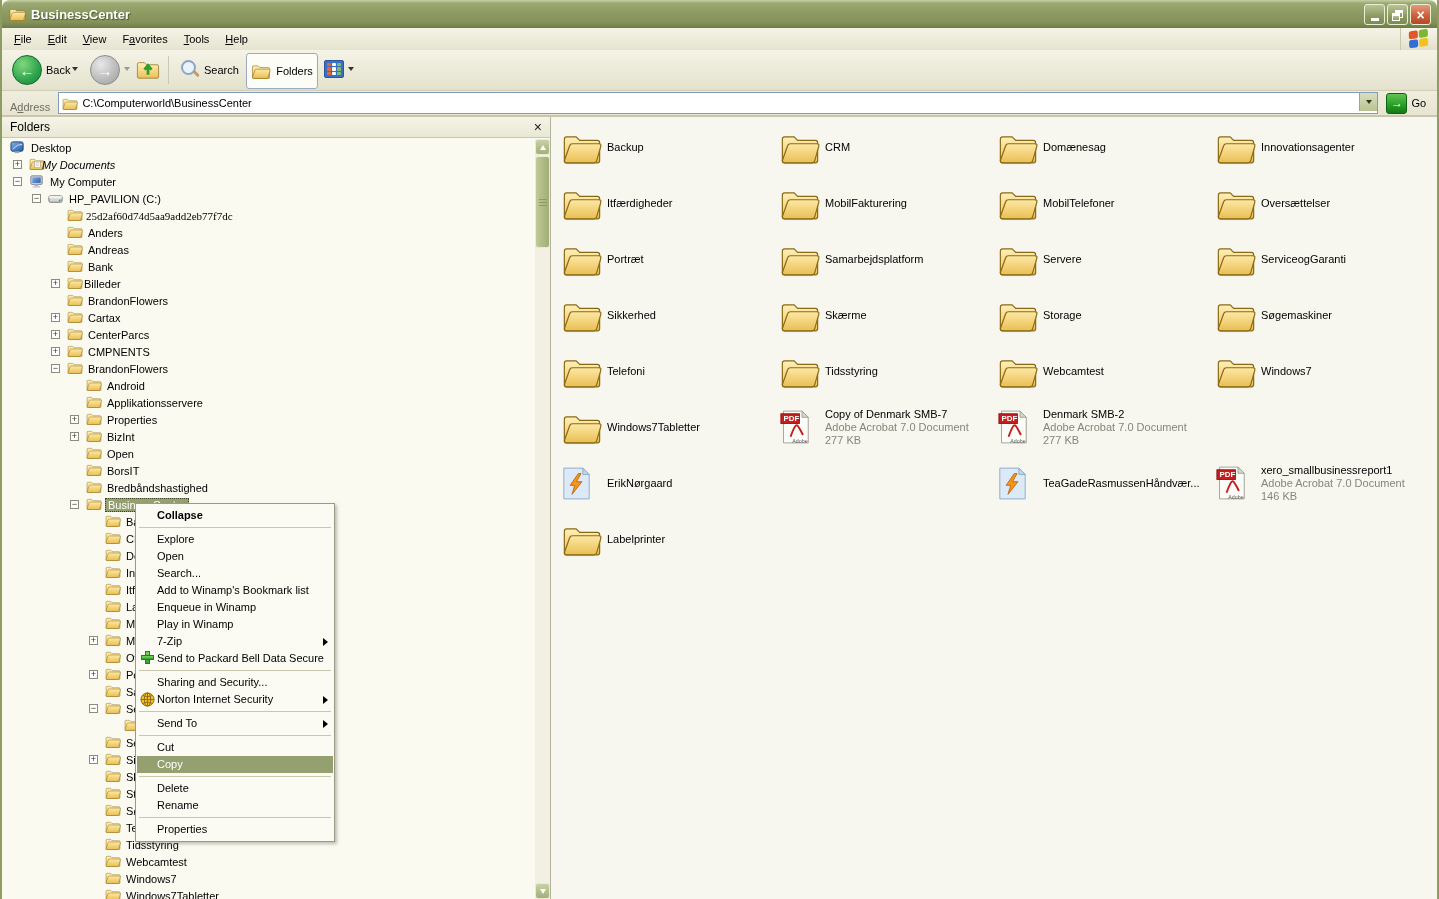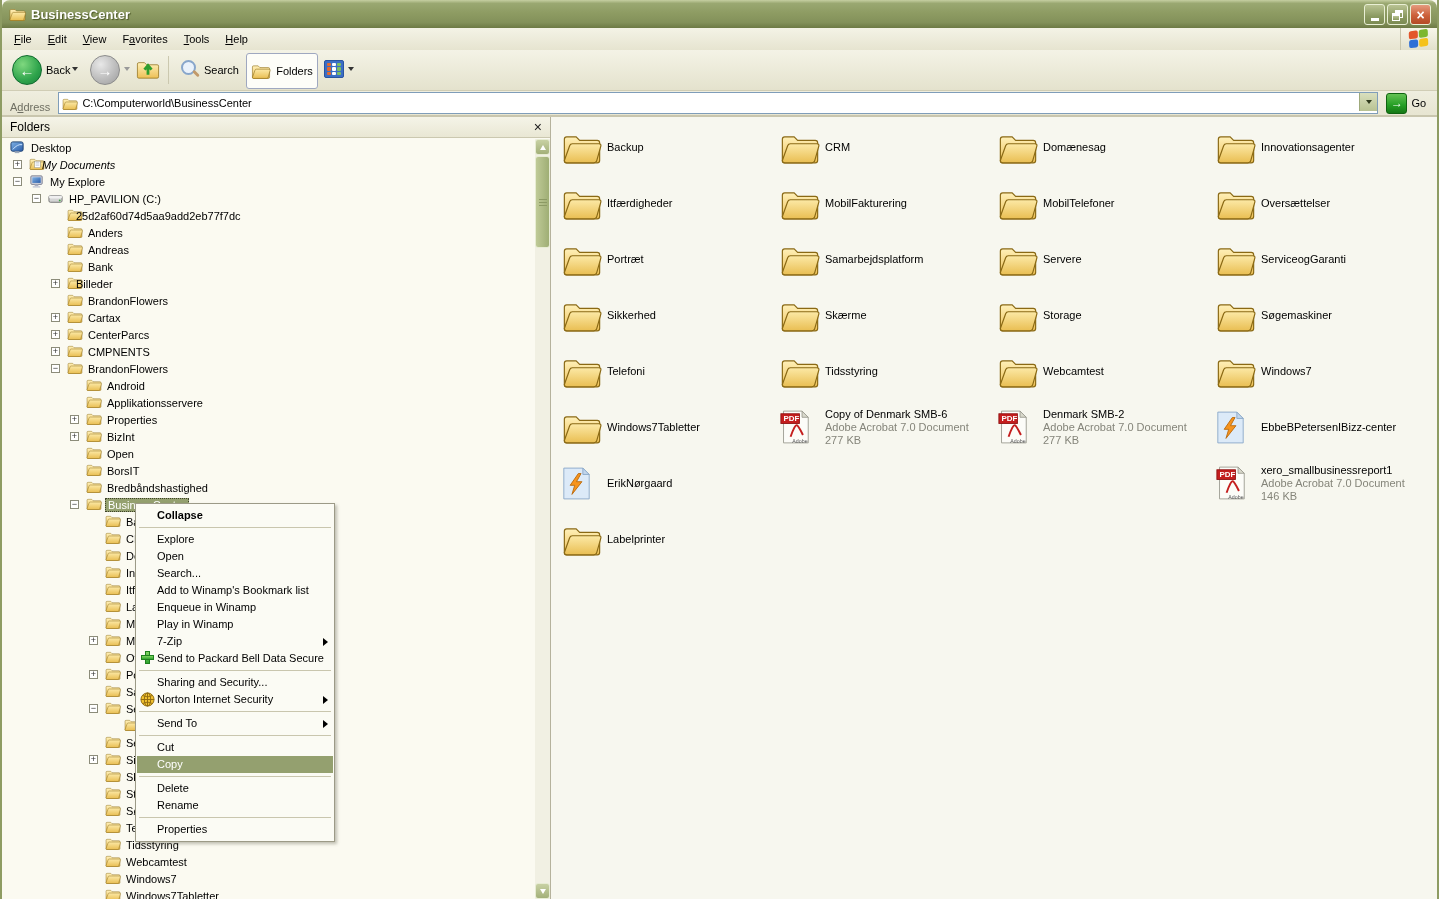--- a/index.html
+++ b/index.html
@@ -256,40 +256,40 @@
   </div>
 
   <div class="tree-row" style="top: 34px; left: 0px;">
     <span class="exp-box" style="left: 11px; top: 4px;">−</span>
     <span class="tree-icon" style="left: 27px; top: 1px;"><svg width="15" height="15" viewBox="0 0 16 16">
               <rect x="2" y="2" width="12" height="9" rx="1" fill="#D9DCE8" stroke="#707488"></rect>
               <rect x="3.5" y="3.5" width="9" height="6" fill="url(#gScreen)"></rect>
               <rect x="6" y="11" width="4" height="2" fill="#A9ADC0"></rect>
               <rect x="4" y="13" width="8" height="1.5" fill="#C2C6D6"></rect>
             </svg></span>
-    <span class="tree-label" style="left: 46px;">My Explore</span>
+    <span class="tree-label" style="left: 46px;">My Computer</span>
   </div>
 
   <div class="tree-row" style="top: 51px; left: 0px;">
     <span class="exp-box" style="left: 30px; top: 4px;">−</span>
     <span class="tree-icon" style="left: 46px; top: 1px;"><svg width="15" height="15" viewBox="0 0 16 16">
               <rect x="1" y="5" width="14" height="7" rx="1.5" fill="#D4D4D4" stroke="#6F6F6F"></rect>
               <rect x="1" y="5" width="14" height="3" rx="1.5" fill="#EFEFEF"></rect>
               <circle cx="12.5" cy="10" r="1" fill="#3FA53F"></circle>
             </svg></span>
     <span class="tree-label" style="left: 65px;">HP_PAVILION (C:)</span>
   </div>
 
   <div class="tree-row" style="top: 68px; left: 0px;">
 
     <span class="tree-icon" style="left: 65px; top: 1px;"><svg width="16" height="13" viewBox="0 0 34 28">
               <path d="M2 25 V7 q0-2 2-2 h8 l3 3 h15 q2 0 2 2 v15 q0 2 -2 2 H4 q-2 0 -2-2z" fill="url(#gFold)" stroke="#8A6914"></path>
               <path d="M2 25 L6.5 12.5 q.6-1.7 2.3-1.7 h22.5 q2.2 0 1.7 2 L29.6 25 q-.5 2-2.6 2 H4 q-2 0-2-2z" fill="url(#gFoldFront)" stroke="#8A6914"></path>
             </svg></span>
-    <span class="tree-label" style="left: 72px;">25d2af60d74d5aa9add2eb77f7dc</span>
+    <span class="tree-label" style="left: 82px; font-family: Liberation Serif, serif;">25d2af60d74d5aa9add2eb77f7dc</span>
   </div>
 
   <div class="tree-row" style="top: 85px; left: 0px;">
 
     <span class="tree-icon" style="left: 65px; top: 1px;"><svg width="16" height="13" viewBox="0 0 34 28">
               <path d="M2 25 V7 q0-2 2-2 h8 l3 3 h15 q2 0 2 2 v15 q0 2 -2 2 H4 q-2 0 -2-2z" fill="url(#gFold)" stroke="#8A6914"></path>
               <path d="M2 25 L6.5 12.5 q.6-1.7 2.3-1.7 h22.5 q2.2 0 1.7 2 L29.6 25 q-.5 2-2.6 2 H4 q-2 0-2-2z" fill="url(#gFoldFront)" stroke="#8A6914"></path>
             </svg></span>
     <span class="tree-label" style="left: 84px;">Anders</span>
   </div>
@@ -311,21 +311,21 @@
             </svg></span>
     <span class="tree-label" style="left: 84px;">Bank</span>
   </div>
 
   <div class="tree-row" style="top: 136px; left: 0px;">
     <span class="exp-box" style="left: 49px; top: 4px;">+</span>
     <span class="tree-icon" style="left: 65px; top: 1px;"><svg width="16" height="13" viewBox="0 0 34 28">
               <path d="M2 25 V7 q0-2 2-2 h8 l3 3 h15 q2 0 2 2 v15 q0 2 -2 2 H4 q-2 0 -2-2z" fill="url(#gFold)" stroke="#8A6914"></path>
               <path d="M2 25 L6.5 12.5 q.6-1.7 2.3-1.7 h22.5 q2.2 0 1.7 2 L29.6 25 q-.5 2-2.6 2 H4 q-2 0-2-2z" fill="url(#gFoldFront)" stroke="#8A6914"></path>
             </svg></span>
-    <span class="tree-label" style="left: 72px;">Billeder</span>
+    <span class="tree-label" style="left: 80px;">Billeder</span>
   </div>
 
   <div class="tree-row" style="top: 153px; left: 0px;">
 
     <span class="tree-icon" style="left: 65px; top: 1px;"><svg width="16" height="13" viewBox="0 0 34 28">
               <path d="M2 25 V7 q0-2 2-2 h8 l3 3 h15 q2 0 2 2 v15 q0 2 -2 2 H4 q-2 0 -2-2z" fill="url(#gFold)" stroke="#8A6914"></path>
               <path d="M2 25 L6.5 12.5 q.6-1.7 2.3-1.7 h22.5 q2.2 0 1.7 2 L29.6 25 q-.5 2-2.6 2 H4 q-2 0-2-2z" fill="url(#gFoldFront)" stroke="#8A6914"></path>
             </svg></span>
     <span class="tree-label" style="left: 84px;">BrandonFlowers</span>
   </div>
@@ -937,21 +937,21 @@
           <svg width="30" height="36" viewBox="0 0 34 40">
             <path d="M4 2 h21 l7 7 v29 H4z" fill="#FCFCF8" stroke="#9A9A8E"></path>
             <path d="M25 2 l7 7 h-7z" fill="#D9D9CC" stroke="#9A9A8E"></path>
             <rect x="1" y="5" width="21" height="11" fill="#C41E1E" stroke="#8E1212"></rect>
             <text x="4" y="13.5" font-size="9" font-weight="bold" fill="#fff" font-family="Liberation Sans,sans-serif">PDF</text>
             <path d="M12 31 q5-14 7-13 q2 1 7 11" stroke="#C41E1E" stroke-width="2.2" fill="none"></path>
             <text x="14" y="38" font-size="6" fill="#555" font-family="Liberation Sans,sans-serif">Adobe</text>
           </svg>
         </span>
     <span class="tile-text">
-      <div class="tile-name">Copy of Denmark SMB-6</div>
+      <div class="tile-name">Copy of Denmark SMB-7</div>
       <div class="tile-meta">Adobe Acrobat 7.0 Document</div>
       <div class="tile-meta">277 KB</div>
     </span>
   </div>
 
   <div class="tile" style="left: 446px; top: 288px;">
     <span class="tile-icon">
           <svg width="30" height="36" viewBox="0 0 34 40">
             <path d="M4 2 h21 l7 7 v29 H4z" fill="#FCFCF8" stroke="#9A9A8E"></path>
             <path d="M25 2 l7 7 h-7z" fill="#D9D9CC" stroke="#9A9A8E"></path>
@@ -961,49 +961,49 @@
             <text x="14" y="38" font-size="6" fill="#555" font-family="Liberation Sans,sans-serif">Adobe</text>
           </svg>
         </span>
     <span class="tile-text">
       <div class="tile-name">Denmark SMB-2</div>
       <div class="tile-meta">Adobe Acrobat 7.0 Document</div>
       <div class="tile-meta">277 KB</div>
     </span>
   </div>
 
-  <div class="tile" style="left: 664px; top: 288px;">
+
+  <div class="tile" style="left: 10px; top: 344px;">
     <span class="tile-icon">
           <svg width="29" height="35" viewBox="0 0 32 38">
             <path d="M2 2 h21 l7 7 v27 H2z" fill="#DCEAF8" stroke="#8AA8C8"></path>
             <path d="M23 2 l7 7 h-7z" fill="#C2D6EC" stroke="#8AA8C8"></path>
             <polygon points="18,8 9,21 14,21 11,31 22,17 16,17 21,8" fill="#F7941D" stroke="#B96A0E"></polygon>
           </svg>
         </span>
     <span class="tile-text">
-      <div class="tile-name">EbbeBPetersenIBizz-center</div>
-
-    </span>
-  </div>
-
-  <div class="tile" style="left: 10px; top: 344px;">
+      <div class="tile-name">ErikNørgaard</div>
+
+    </span>
+  </div>
+
+
+  <div class="tile" style="left: 446px; top: 344px;">
     <span class="tile-icon">
           <svg width="29" height="35" viewBox="0 0 32 38">
             <path d="M2 2 h21 l7 7 v27 H2z" fill="#DCEAF8" stroke="#8AA8C8"></path>
             <path d="M23 2 l7 7 h-7z" fill="#C2D6EC" stroke="#8AA8C8"></path>
             <polygon points="18,8 9,21 14,21 11,31 22,17 16,17 21,8" fill="#F7941D" stroke="#B96A0E"></polygon>
           </svg>
         </span>
     <span class="tile-text">
-      <div class="tile-name">ErikNørgaard</div>
-
-    </span>
-  </div>
-
-
+      <div class="tile-name">TeaGadeRasmussenHåndvær...</div>
+
+    </span>
+  </div>
 
   <div class="tile" style="left: 664px; top: 344px;">
     <span class="tile-icon">
           <svg width="30" height="36" viewBox="0 0 34 40">
             <path d="M4 2 h21 l7 7 v29 H4z" fill="#FCFCF8" stroke="#9A9A8E"></path>
             <path d="M25 2 l7 7 h-7z" fill="#D9D9CC" stroke="#9A9A8E"></path>
             <rect x="1" y="5" width="21" height="11" fill="#C41E1E" stroke="#8E1212"></rect>
             <text x="4" y="13.5" font-size="9" font-weight="bold" fill="#fff" font-family="Liberation Sans,sans-serif">PDF</text>
             <path d="M12 31 q5-14 7-13 q2 1 7 11" stroke="#C41E1E" stroke-width="2.2" fill="none"></path>
             <text x="14" y="38" font-size="6" fill="#555" font-family="Liberation Sans,sans-serif">Adobe</text>

